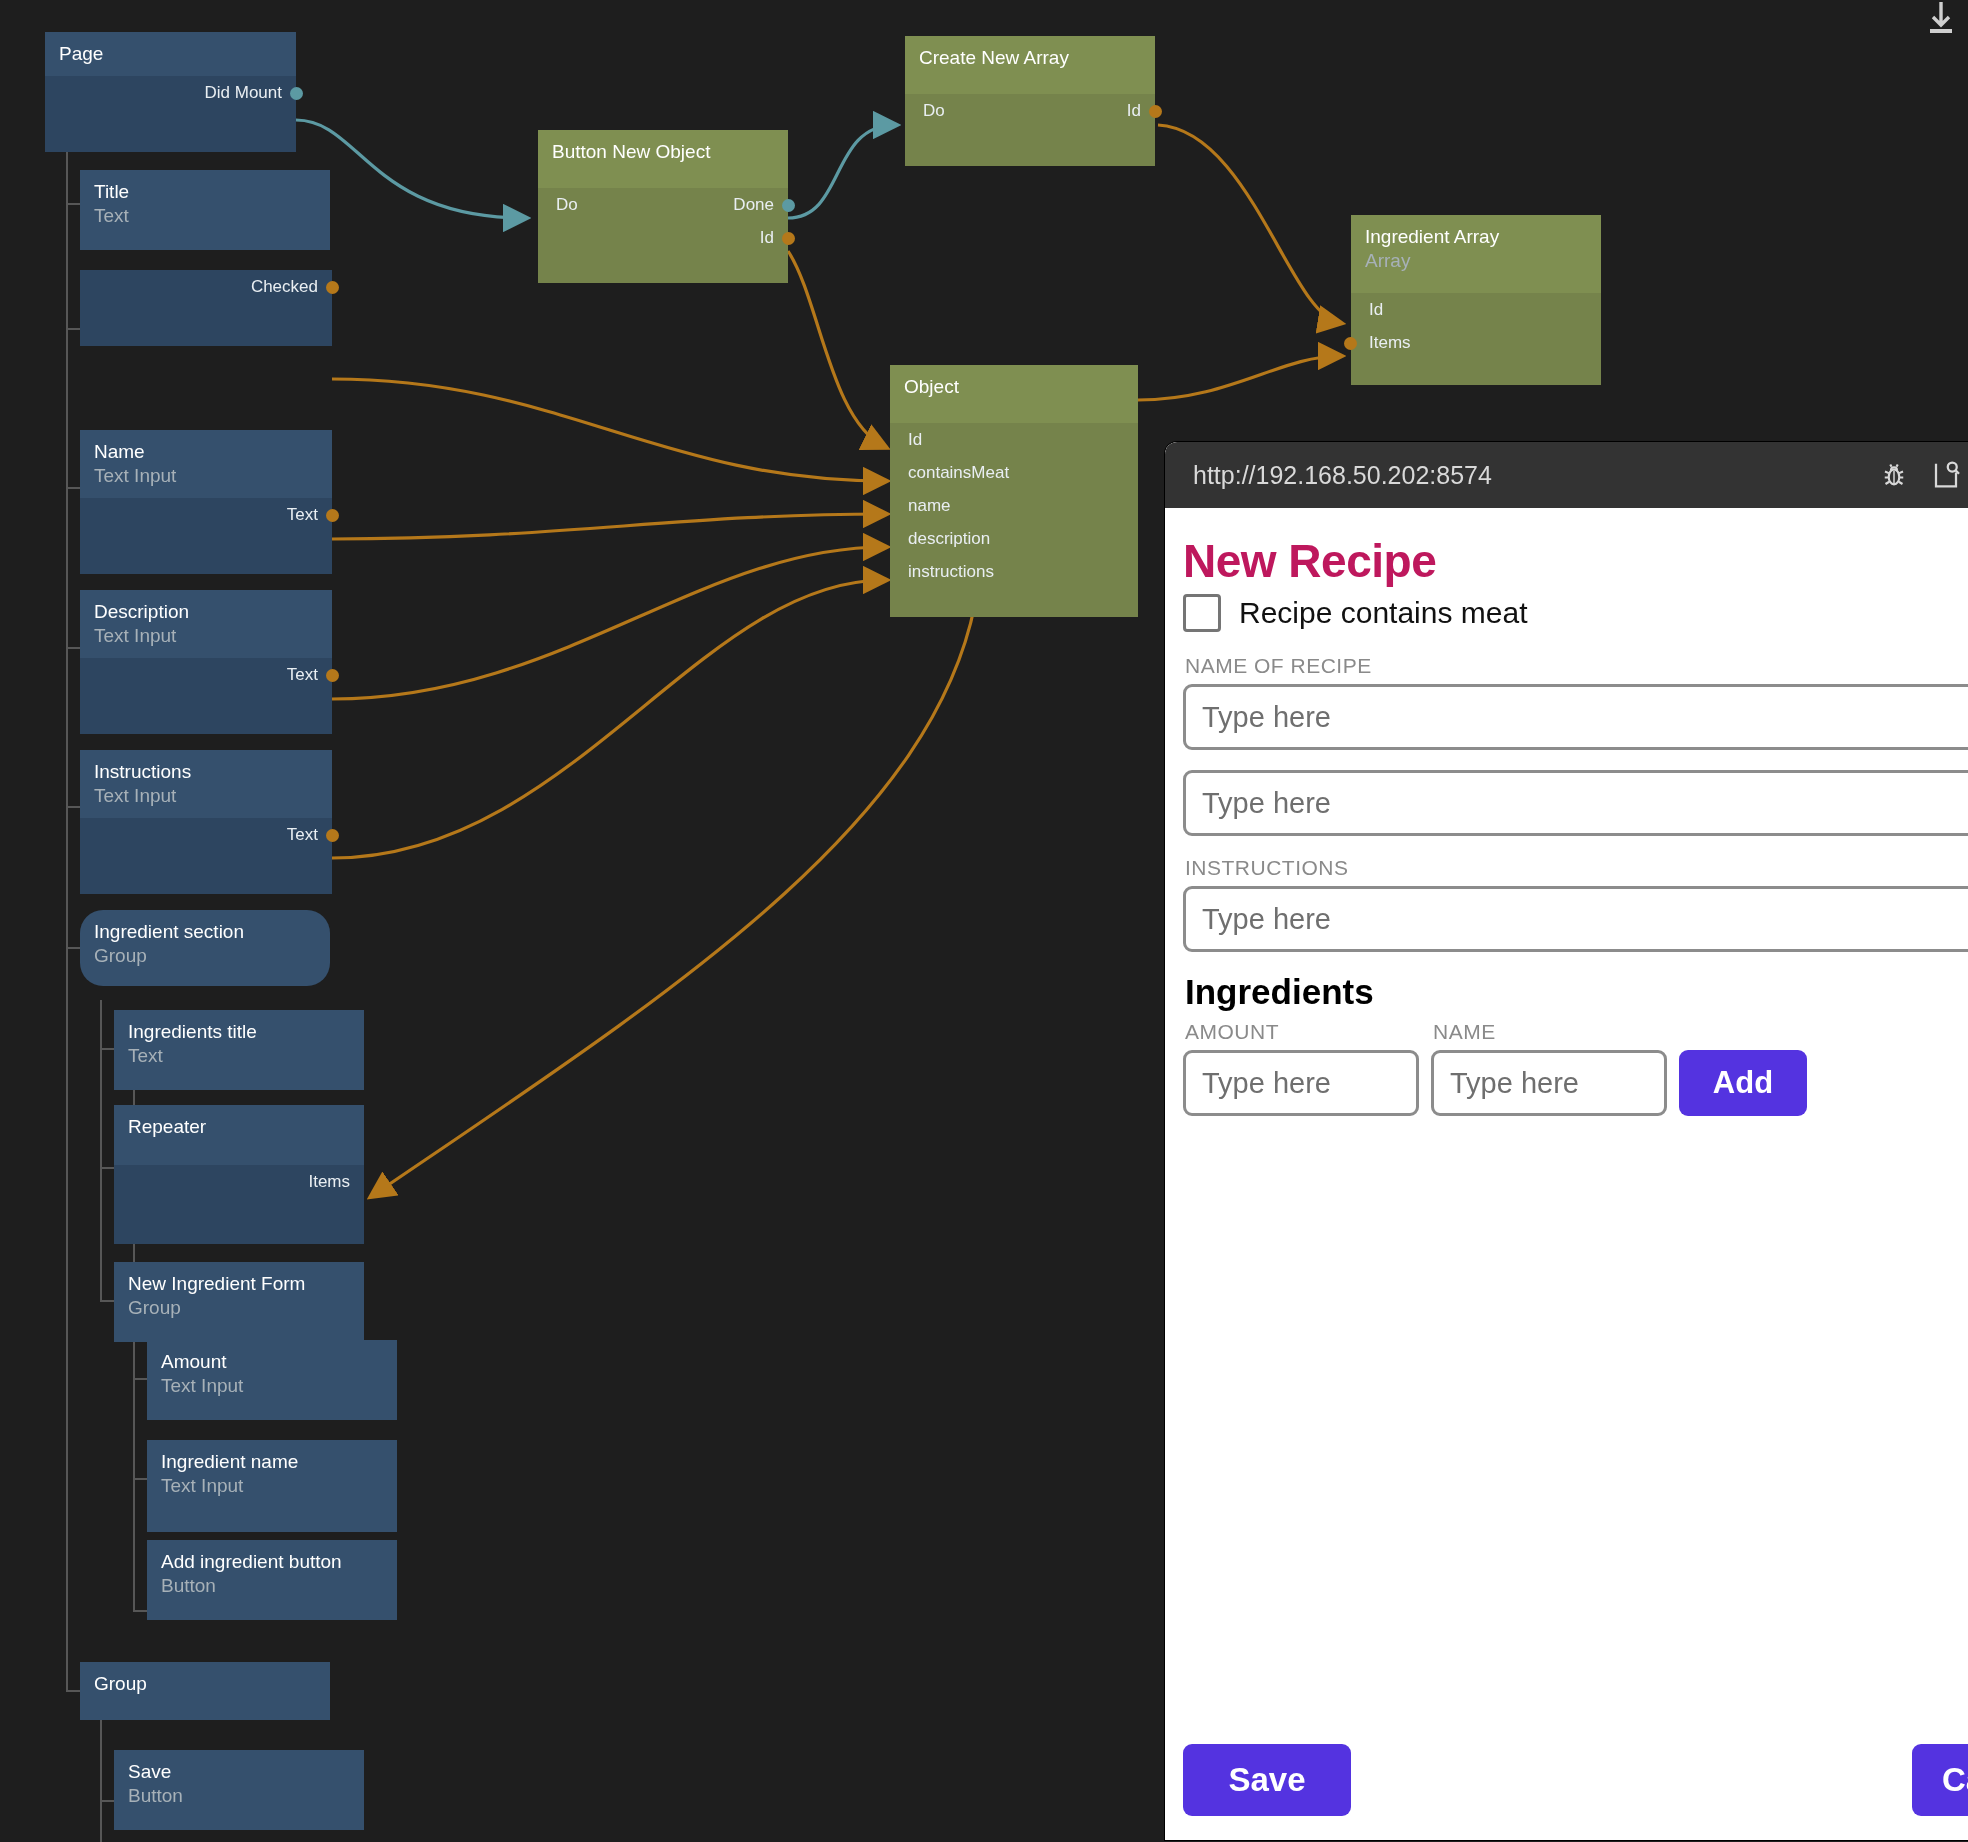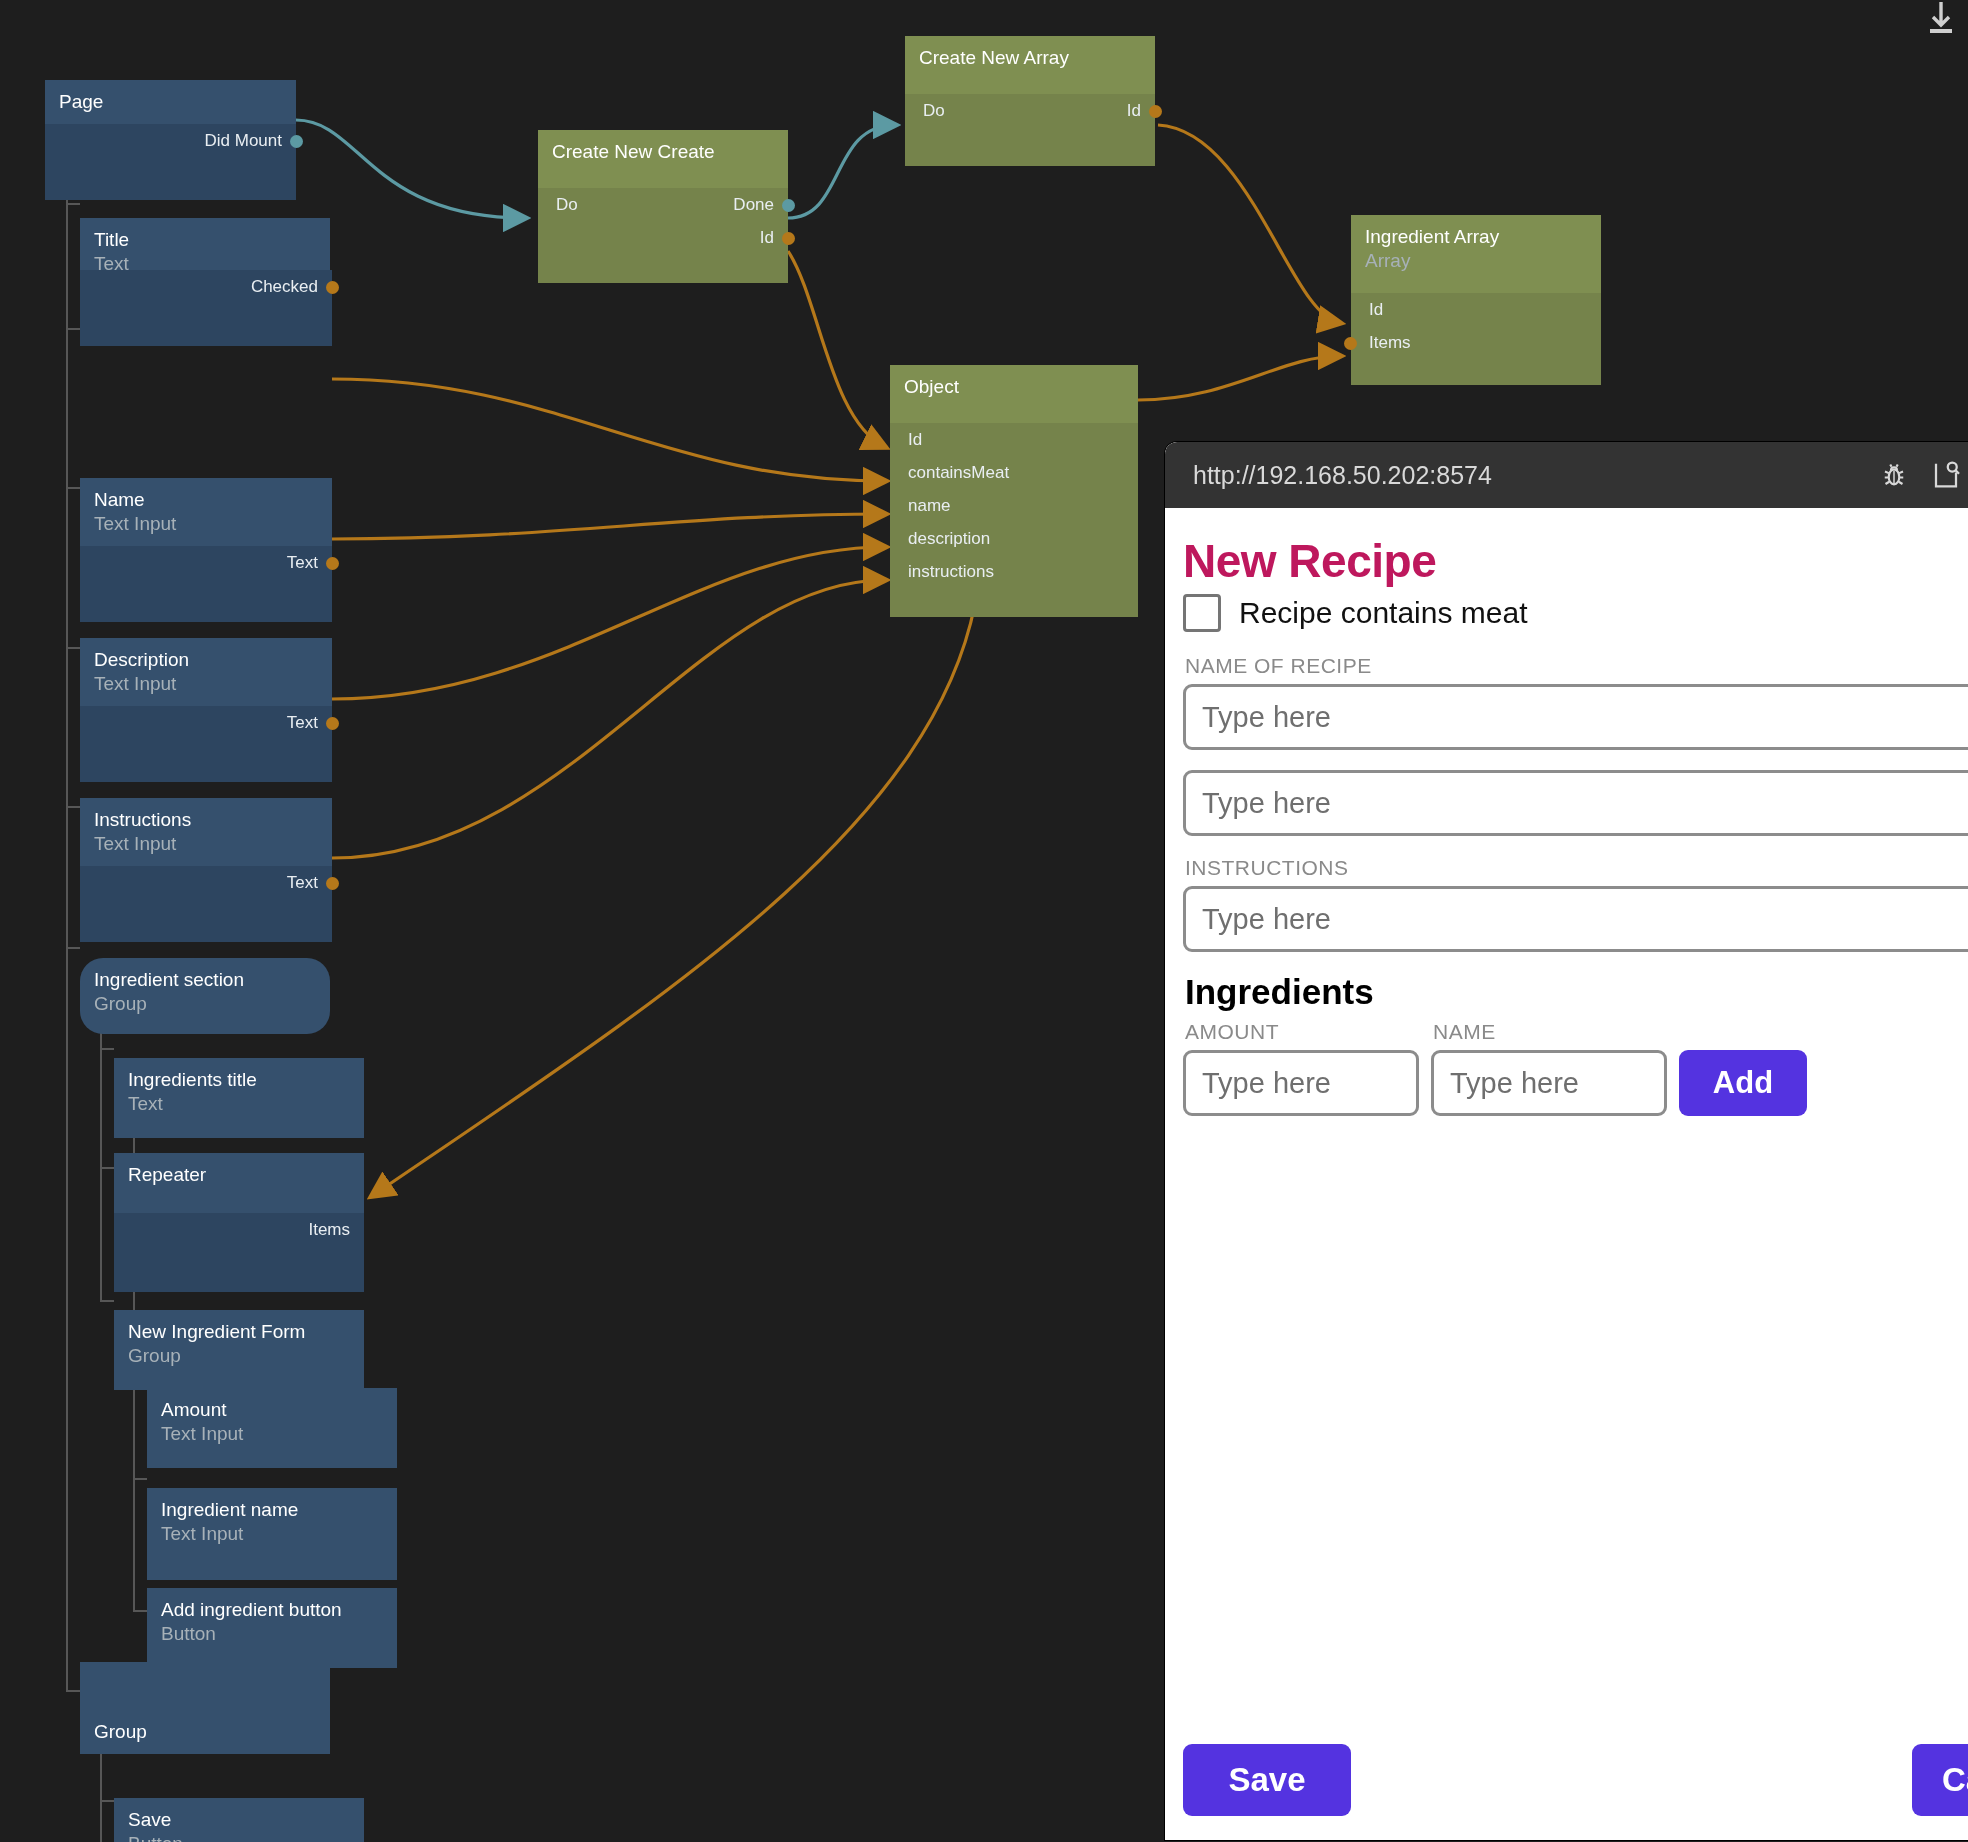--- a/index.html
+++ b/index.html
@@ -19,21 +19,21 @@
   .node .hdr{padding:10px 14px 10px 14px;}
   .node .title{font-size:19px;line-height:24px;color:#ffffff;font-weight:400;}
   .node .subtitle{font-size:19px;line-height:24px;color:#a7b1b8;font-weight:400;}
   .node .body{position:relative;}
   .port-row{position:relative;height:33px;}
   .port-lbl{position:absolute;font-size:17px;line-height:33px;color:#e9eef2;white-space:nowrap;}
   .port-lbl.right{right:14px;}
   .port-lbl.left{left:18px;}
 
   
-  .blue .hdr{background:#35506d;margin-top:48px;}
+  .blue .hdr{background:#35506d;}
   .blue .body{background:#2d4560;}
   .blue.solo{background:#35506d;}
   
   .green .hdr{background:#7f8f51;}
   .green .body{background:#75834b;}
 
   .dot{position:absolute;width:13px;height:13px;border-radius:50%;}
   .dot.orange{background:#b5781a;}
   .dot.teal{background:#5c9aa3;}
 
@@ -278,21 +278,21 @@
 
   <div class="node blue" style="left:114px;top:1750px;width:250px;">
     <div class="hdr" style="padding-bottom:22px;">
       <div class="title">Save</div>
       <div class="subtitle">Button</div>
     </div>
   </div>
 
   <div class="node green" style="left:538px;top:130px;width:250px;">
     <div class="hdr" style="padding-bottom:24px;">
-      <div class="title">Create New Create</div>
+      <div class="title">Button New Object</div>
     </div>
     <div class="body" style="height:95px;">
       <div class="port-row">
         <span class="port-lbl left">Do</span>
         <span class="port-lbl right">Done</span>
       </div>
       <div class="port-row">
         <span class="port-lbl right">Id</span>
       </div>
       <span class="dot teal" style="right:-7px;top:11px;"></span>

